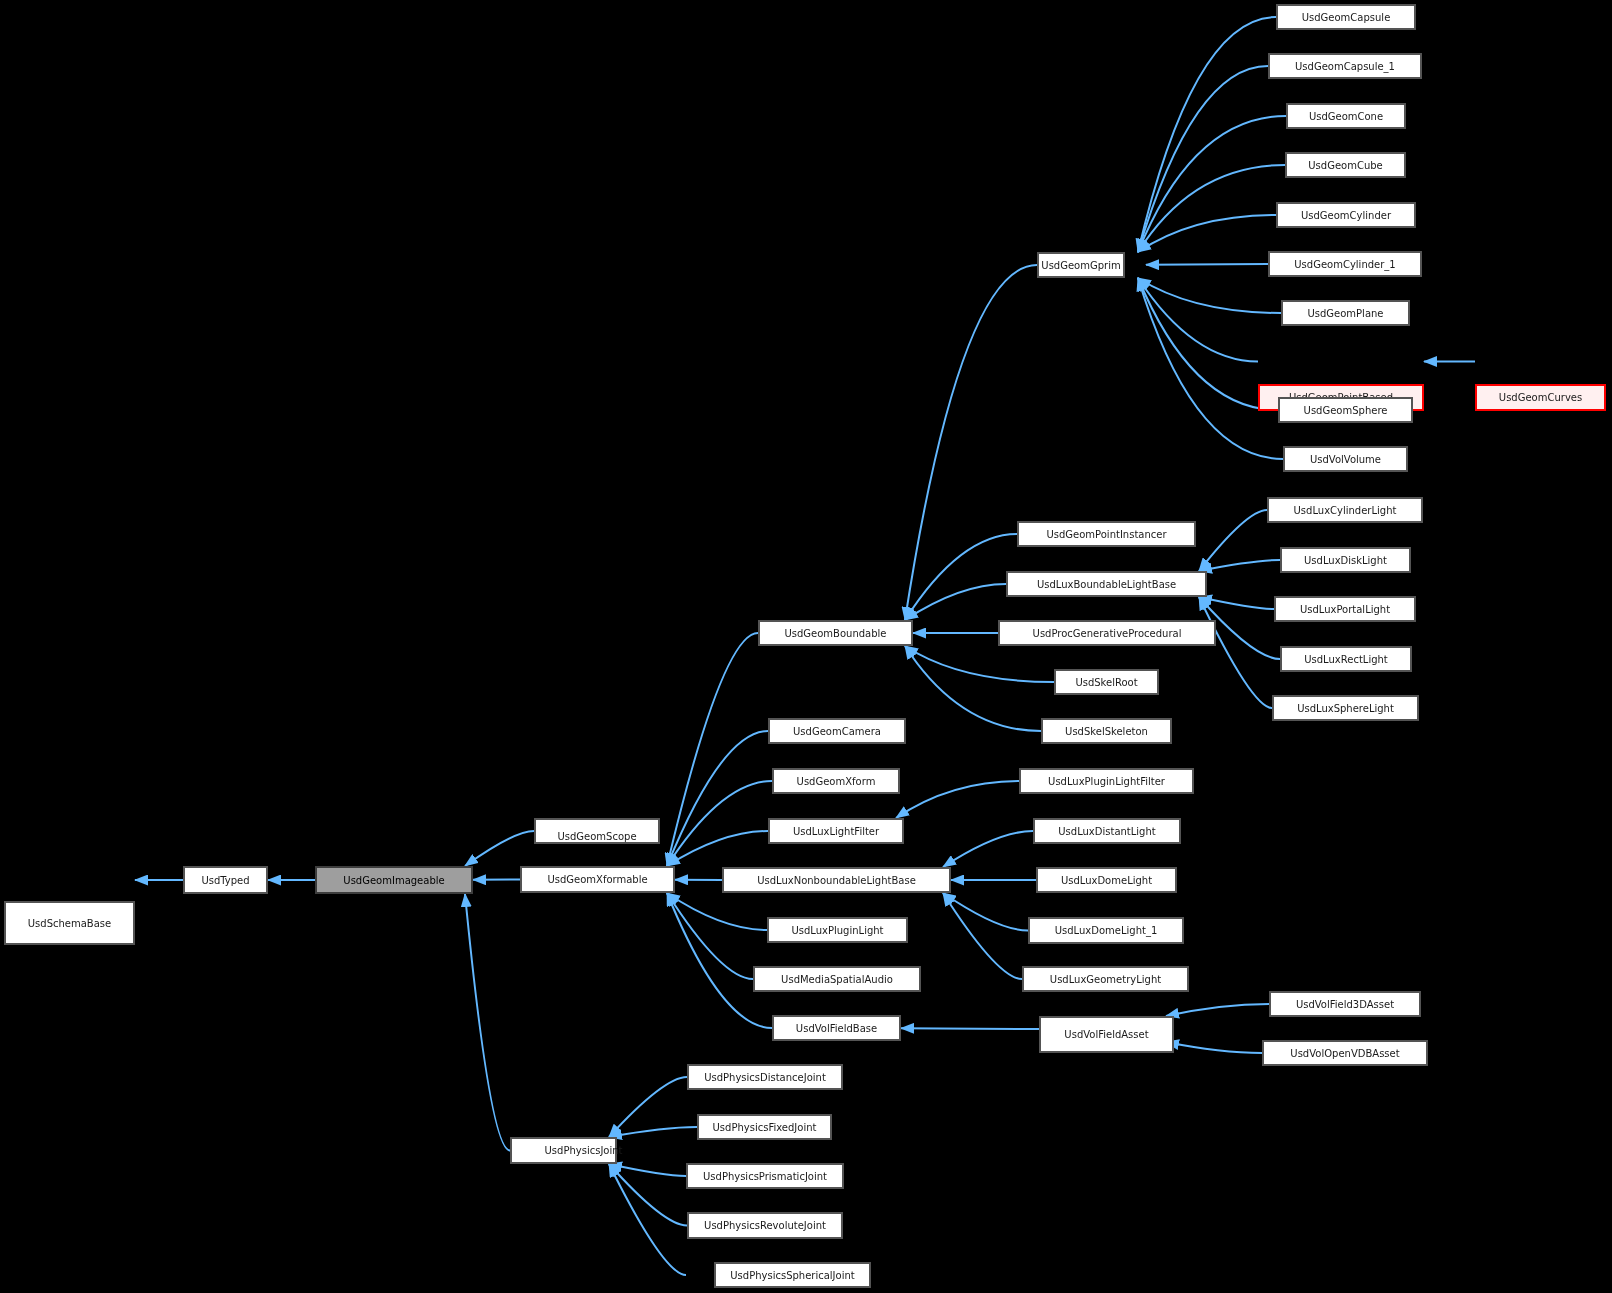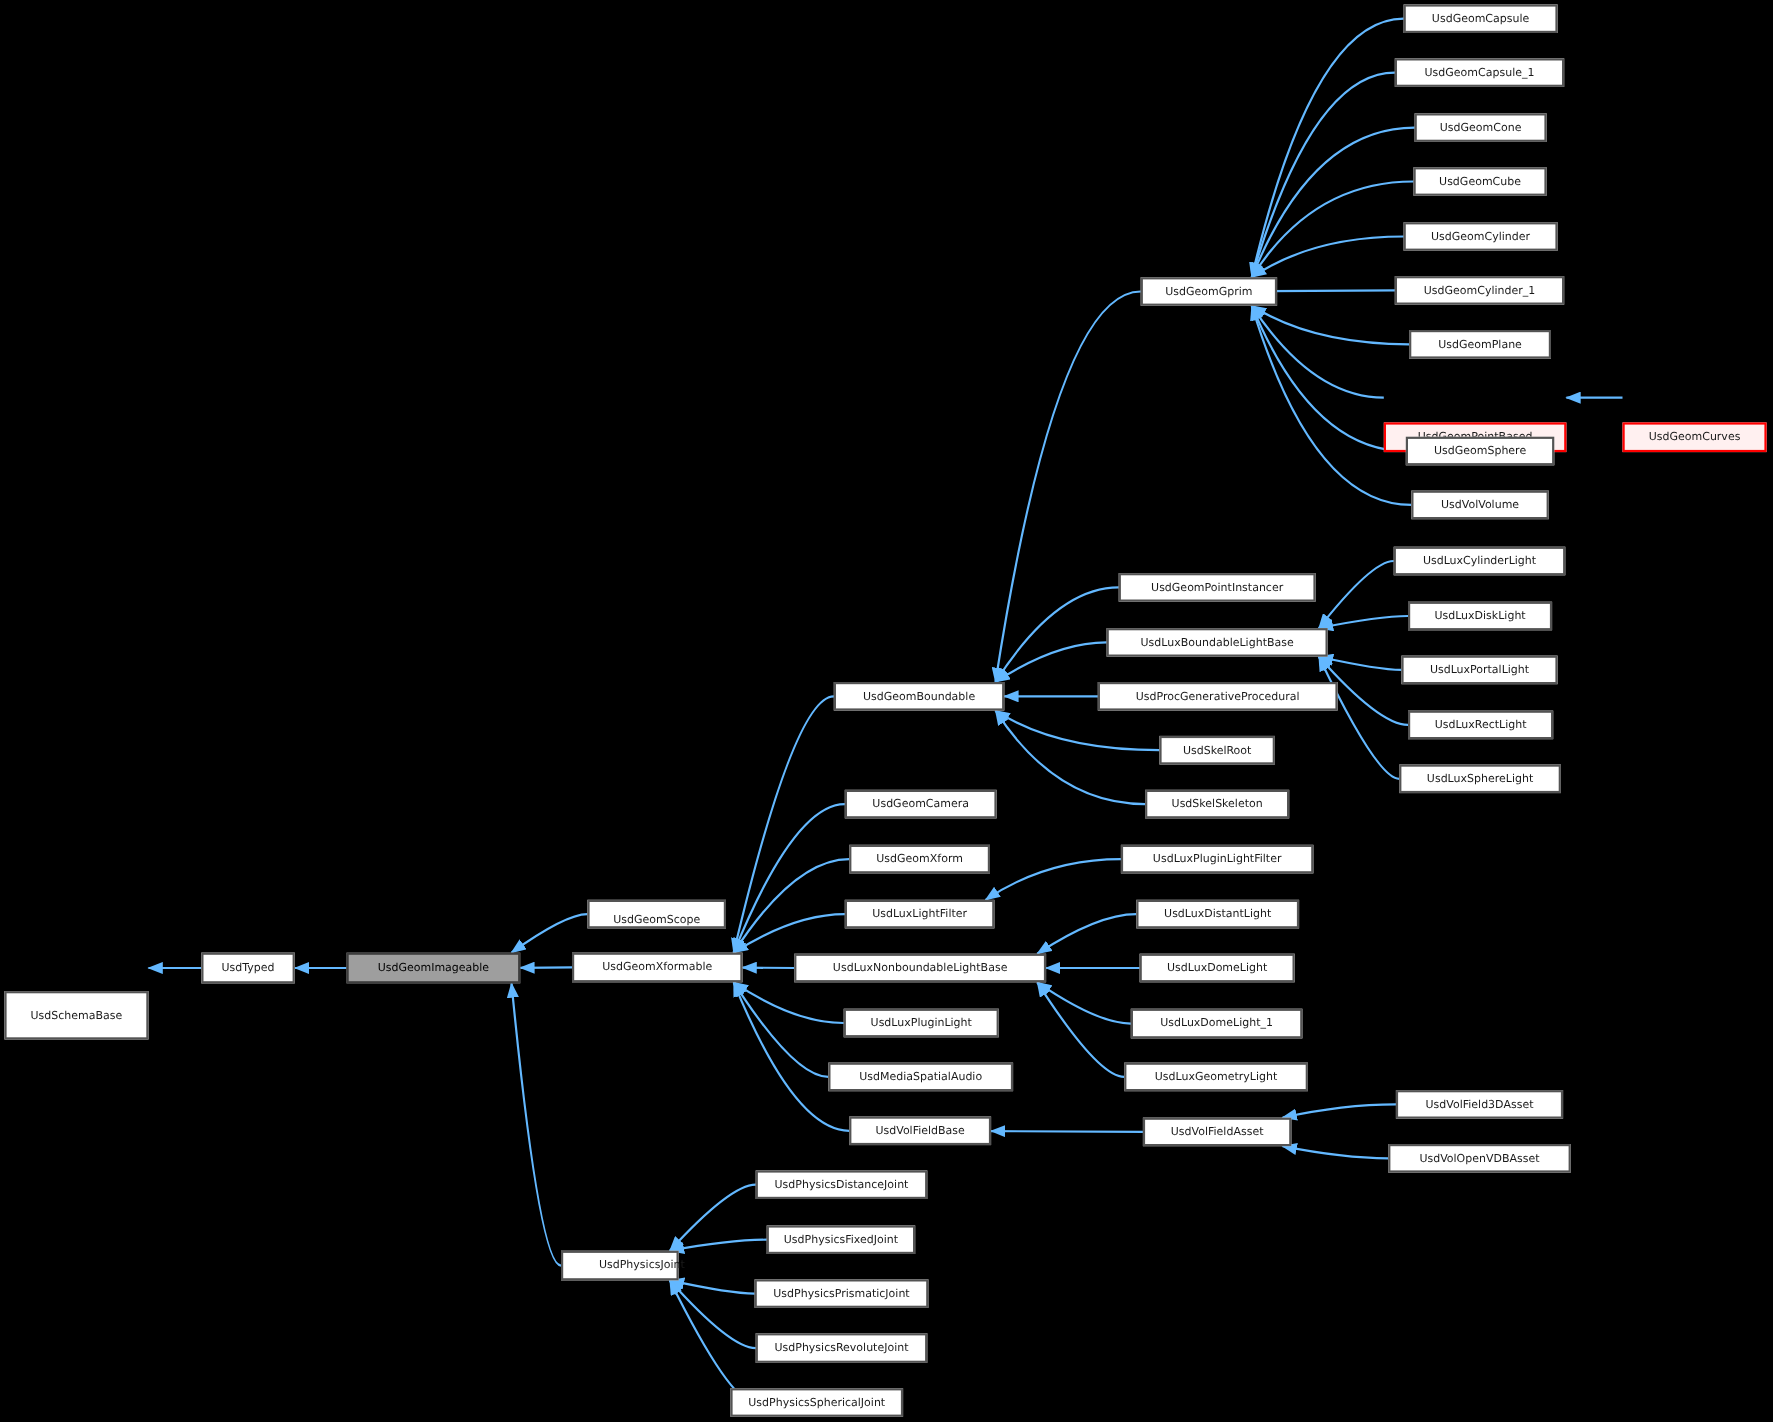--- a/index.html
+++ b/index.html
@@ -115,21 +115,21 @@
     </div>
     <div class="node normal" style="left: 767px; top: 917px; width: 141px; height: 26px;">
       <span>UsdLuxPluginLight</span>
     </div>
     <div class="node normal" style="left: 753px; top: 966px; width: 168px; height: 26px;">
       <span>UsdMediaSpatialAudio</span>
     </div>
     <div class="node normal" style="left: 772px; top: 1015px; width: 129px; height: 26px;">
       <span>UsdVolFieldBase</span>
     </div>
-    <div class="node normal" style="left: 1037px; top: 252px; width: 124px; height: 26px;">
+    <div class="node normal" style="left: 1037px; top: 252px; width: 88px; height: 26px;">
       <span>UsdGeomGprim</span>
     </div>
     <div class="node normal" style="left: 1017px; top: 521px; width: 179px; height: 26px;">
       <span>UsdGeomPointInstancer</span>
     </div>
     <div class="node normal" style="left: 1006px; top: 571px; width: 201px; height: 26px;">
       <span>UsdLuxBoundableLightBase</span>
     </div>
     <div class="node normal" style="left: 998px; top: 620px; width: 218px; height: 26px;">
       <span>UsdProcGenerativeProcedural</span>
@@ -196,21 +196,21 @@
     </div>
     <div class="node normal" style="left: 1036px; top: 867px; width: 141px; height: 26px;">
       <span>UsdLuxDomeLight</span>
     </div>
     <div class="node normal" style="left: 1028px; top: 917px; width: 156px; height: 27px;">
       <span>UsdLuxDomeLight_1</span>
     </div>
     <div class="node normal" style="left: 1022px; top: 966px; width: 167px; height: 26px; justify-content: center;">
       <span>UsdLuxGeometryLight</span>
     </div>
-    <div class="node normal" style="left: 1039px; top: 1016px; width: 135px; height: 26px;">
+    <div class="node normal" style="left: 1039px; top: 1016px; width: 135px; height: 37px;">
       <span>UsdVolFieldAsset</span>
     </div>
     <div class="node normal" style="left: 1269px; top: 991px; width: 152px; height: 26px;">
       <span>UsdVolField3DAsset</span>
     </div>
     <div class="node normal" style="left: 1262px; top: 1040px; width: 166px; height: 26px;">
       <span>UsdVolOpenVDBAsset</span>
     </div>
     <div class="node normal" style="left: 510px; top: 1137px; width: 107px; height: 27px; padding-left: 40px;">
       <span>UsdPhysicsJoint</span>
@@ -220,16 +220,16 @@
     </div>
     <div class="node normal" style="left: 697px; top: 1114px; width: 135px; height: 26px;">
       <span>UsdPhysicsFixedJoint</span>
     </div>
     <div class="node normal" style="left: 686px; top: 1163px; width: 158px; height: 26px;">
       <span>UsdPhysicsPrismaticJoint</span>
     </div>
     <div class="node normal" style="left: 687px; top: 1212px; width: 156px; height: 27px;">
       <span>UsdPhysicsRevoluteJoint</span>
     </div>
-    <div class="node normal" style="left: 664px; top: 1262px; width: 157px; height: 26px;">
+    <div class="node normal" style="left: 714px; top: 1262px; width: 157px; height: 26px;">
       <span>UsdPhysicsSphericalJoint</span>
     </div>
   </div>
 
 </body></html>

